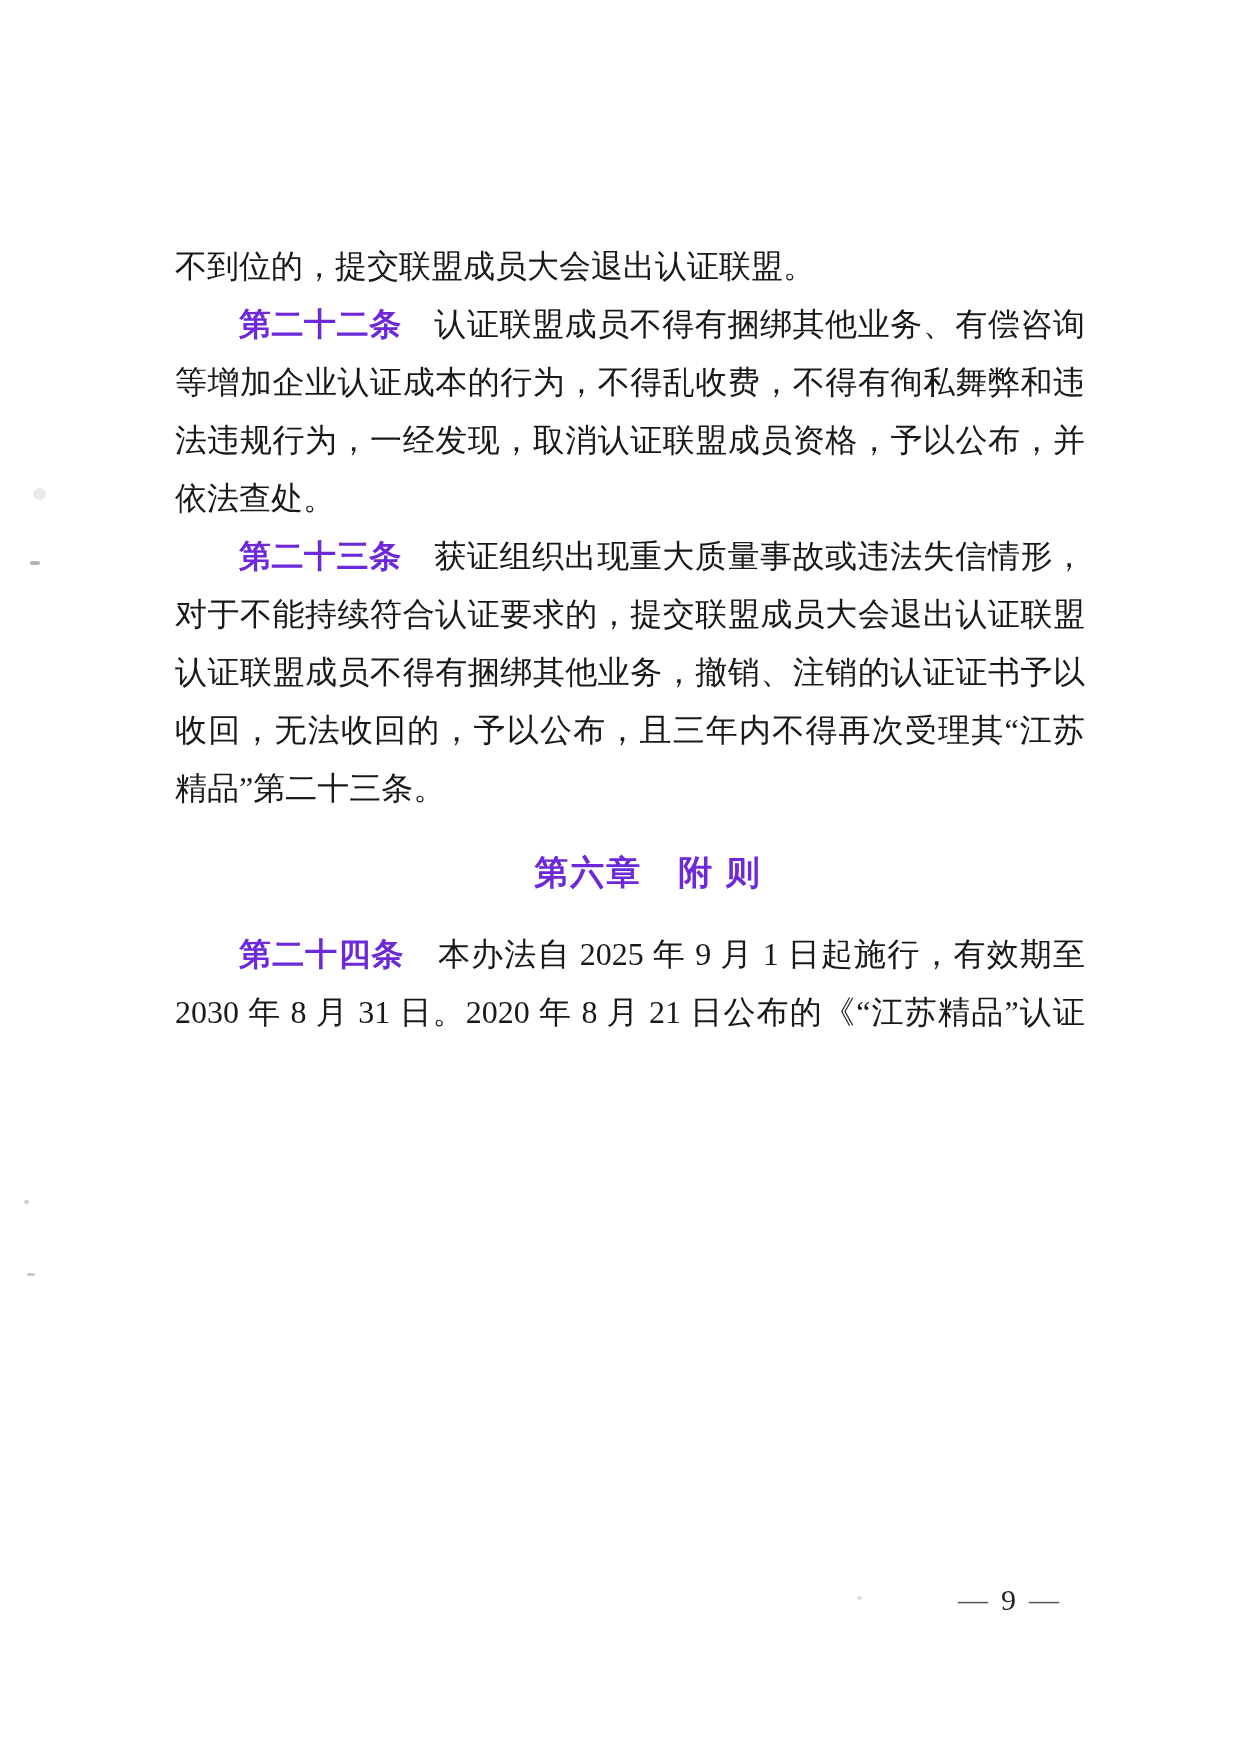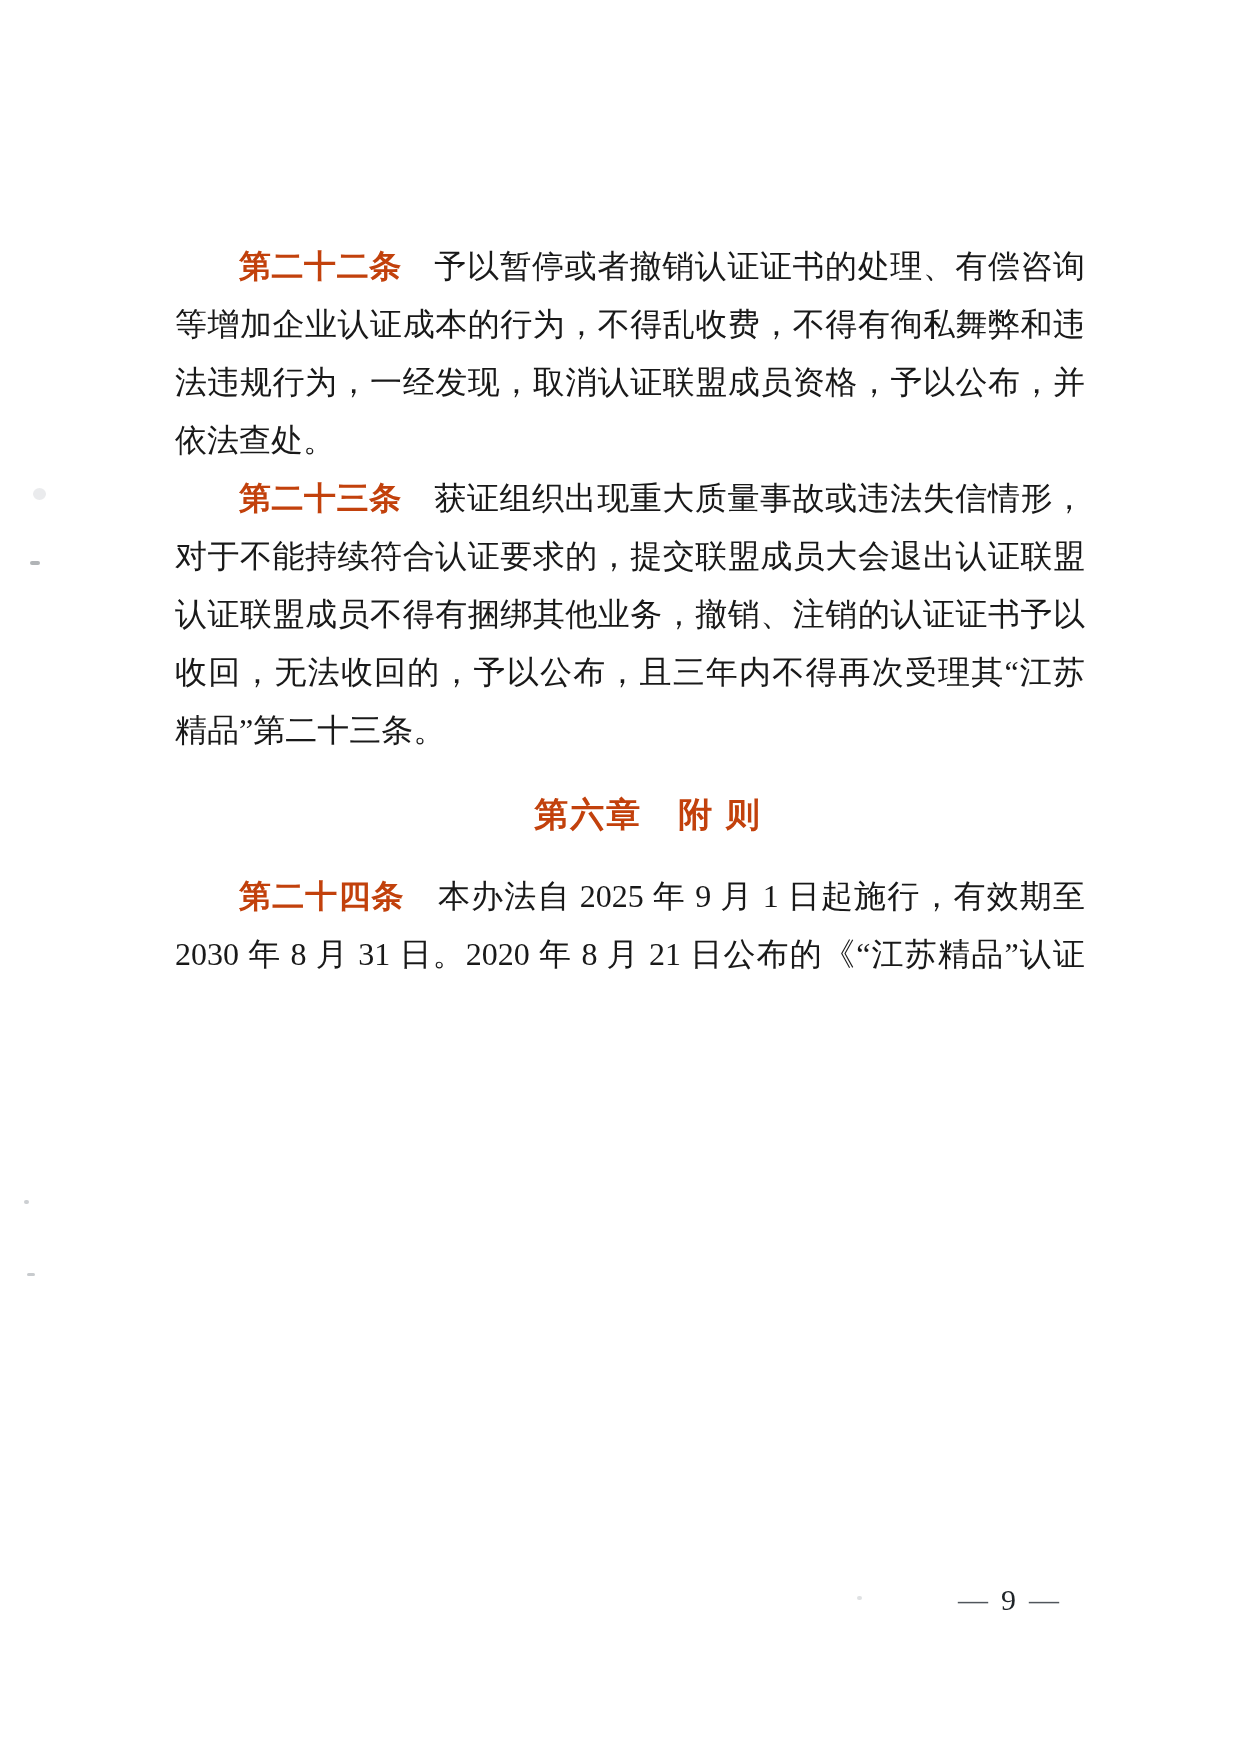--- a/index.html
+++ b/index.html
@@ -25,21 +25,21 @@
     font-size: 32px;
     text-align: justify;
     text-align-last: justify;
     white-space: normal;
   }
   .line.last { text-align-last: left; }
   .line.indent { padding-left: 64px; }
   .b {
     font-family: "Liberation Sans", "DejaVu Sans", sans-serif;
     font-weight: 700;
-    color: #c2410c;
+    color: #6d28d9;
   }
   .r { font-weight: 400; }
   .heading {
     margin-top: 14px;
     margin-bottom: 11px;
     height: 83px;
     line-height: 83px;
     text-align: center !important;
   }
   .heading .line {
@@ -69,21 +69,24 @@
   .speck-d { left: 27px; top: 1273px; width: 8px; height: 3px; background: #9aa0a5; opacity: .55; border-radius: 2px; }
   .speck-e { left: 857px; top: 1596px; width: 5px; height: 4px; background: #c9cdd0; opacity: .6; border-radius: 2px; }
 </style>
 </head>
 <body>
 
 <div class="page">
 
   <div class="doc-body">
       <div class="paragraph">
-        <div class="line indent"><span class="b">第二十二条</span><span class="r">　予以暂停或者撤销认证证书的处理、有偿咨询</span></div>
+        <div class="line last"><span class="r">不到位的，提交联盟成员大会退出认证联盟。</span></div>
+      </div>
+      <div class="paragraph">
+        <div class="line indent"><span class="b">第二十二条</span><span class="r">　认证联盟成员不得有捆绑其他业务、有偿咨询</span></div>
         <div class="line"><span class="r">等增加企业认证成本的行为，不得乱收费，不得有徇私舞弊和违</span></div>
         <div class="line"><span class="r">法违规行为，一经发现，取消认证联盟成员资格，予以公布，并</span></div>
         <div class="line last"><span class="r">依法查处。</span></div>
       </div>
       <div class="paragraph">
         <div class="line indent"><span class="b">第二十三条</span><span class="r">　获证组织出现重大质量事故或违法失信情形，</span></div>
         <div class="line"><span class="r">对于不能持续符合认证要求的，提交联盟成员大会退出认证联盟</span></div>
         <div class="line"><span class="r">认证联盟成员不得有捆绑其他业务，撤销、注销的认证证书予以</span></div>
         <div class="line"><span class="r">收回，无法收回的，予以公布，且三年内不得再次受理其“江苏</span></div>
         <div class="line last"><span class="r">精品”第二十三条。</span></div>

